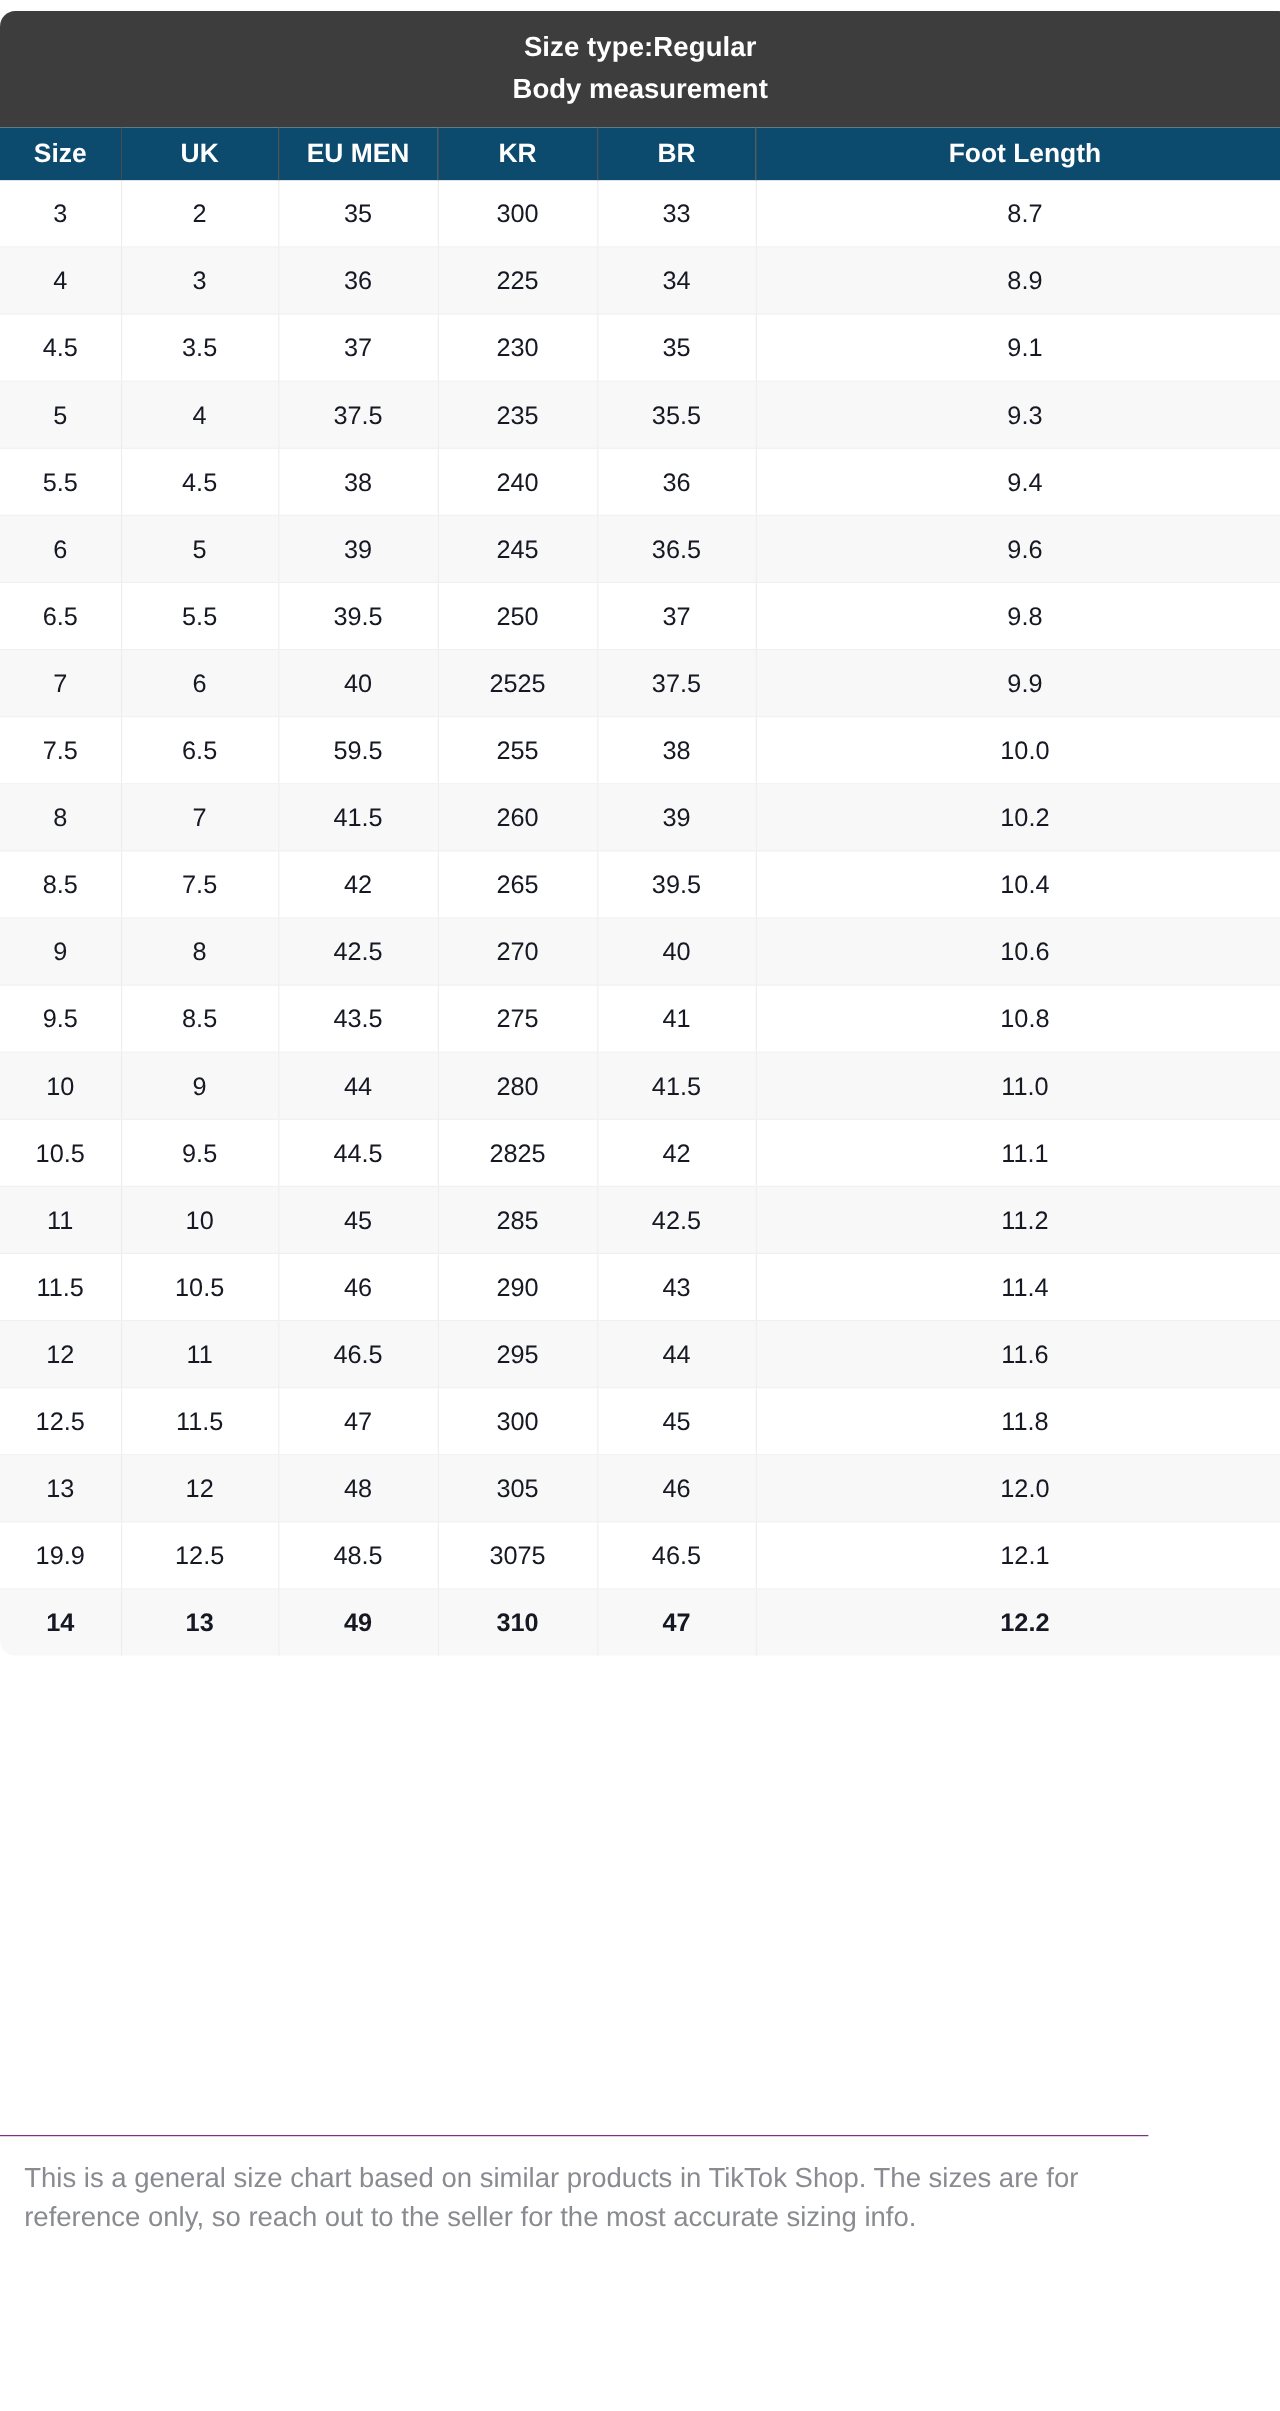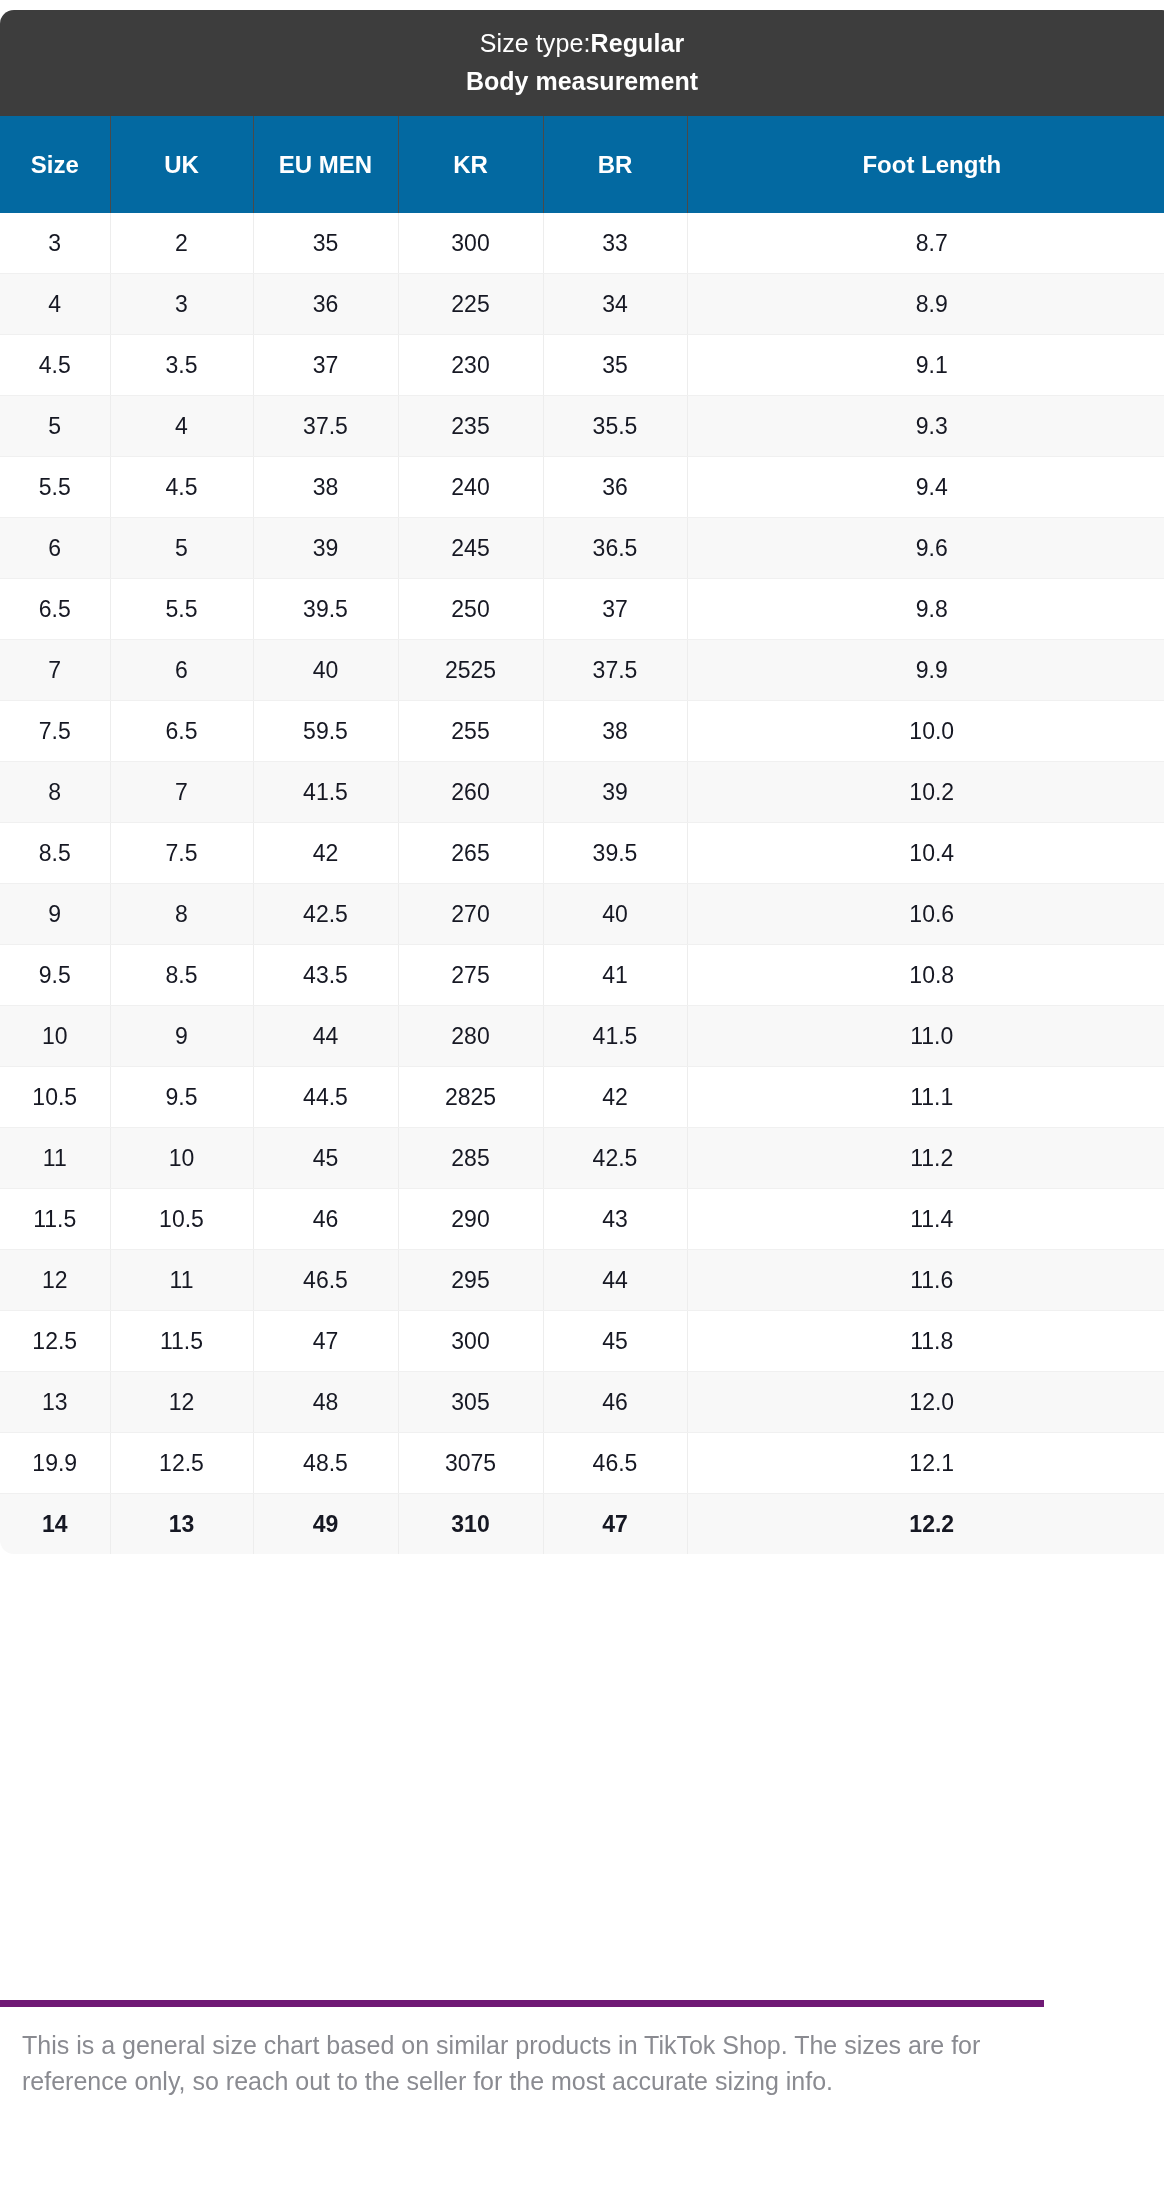--- a/index.html
+++ b/index.html
@@ -41,21 +41,21 @@
     box-sizing: border-box;
   }
   .banner-line {
     font-size: 25px;
     line-height: 38px;
     letter-spacing: 0.1px;
     white-space: nowrap;
   }
   .banner-line.first { padding-right: 12px; }
   .banner-label {
-    font-weight: normal;
+    font-weight: bold;
   }
   .banner-value {
     font-weight: bold;
   }
   .banner-sub {
     font-weight: bold;
     font-size: 25px;
     line-height: 38px;
     padding-right: 12px;
   }
@@ -67,29 +67,29 @@
     table-layout: fixed;
   }
   table.size-table col.c0 { width: 110px; }
   table.size-table col.c1 { width: 143px; }
   table.size-table col.c2 { width: 145px; }
   table.size-table col.c3 { width: 145px; }
   table.size-table col.c4 { width: 144px; }
   table.size-table col.c5 { width: 489px; }
 
   table.size-table thead th {
-    background: #0369a1;
+    background: #0c4a6e;
     color: #ffffff;
     font-size: 24px;
     font-weight: bold;
-    height: 73px;
+    height: 48px;
     text-align: center;
     vertical-align: middle;
     border-right: 1px solid #4a4a4a;
-    padding: 12px;
+    padding: 0;
     white-space: nowrap;
   }
   table.size-table thead th:last-child {
     border-right: none;
   }
 
   table.size-table tbody td {
     height: 60px;
     text-align: center;
     vertical-align: middle;
@@ -105,25 +105,25 @@
   table.size-table tbody tr.alt td { background: #f8f8f8; }
   table.size-table tbody tr:last-child td { border-bottom: none; font-weight: bold; }
   table.size-table tbody tr:last-child td:first-child {
     border-bottom-left-radius: 14px;
   }
 
   
   .footer {
     position: absolute;
     left: 0;
-    top: 2000px;
+    top: 1941px;
     width: 1044px;
     box-sizing: border-box;
     padding: 20px 22px 0 22px;
-    border-top: 7px solid #701a75;
+    border-top: 1px solid #701a75;
   }
   .footer-note {
     color: #8a8b91;
     font-size: 25px;
     line-height: 36px;
     text-align: left;
   }
 </style>
 </head>
 <body>

